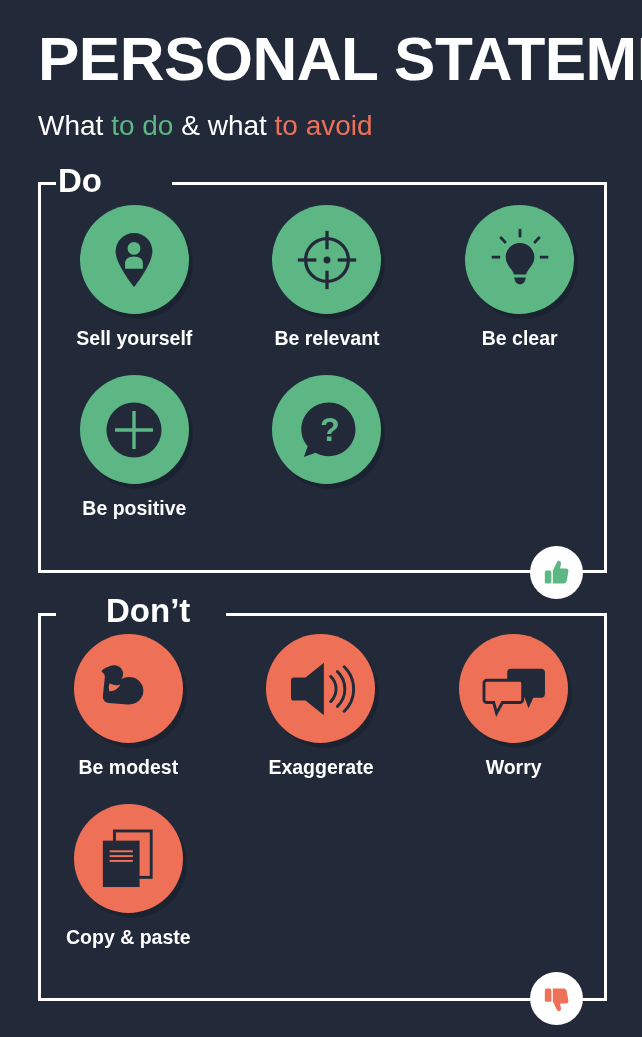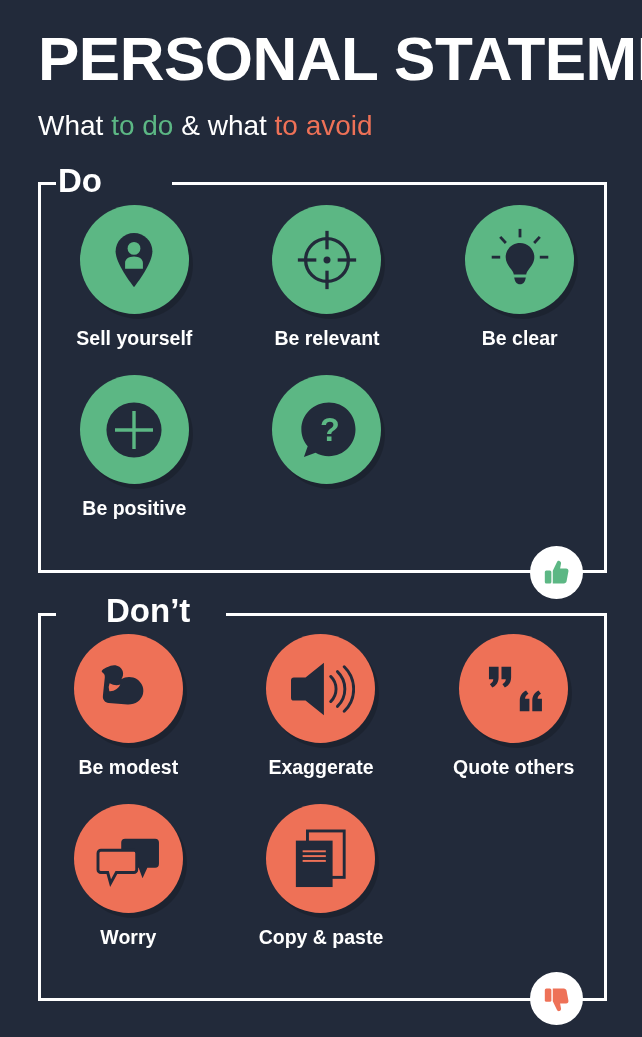--- a/index.html
+++ b/index.html
@@ -223,31 +223,20 @@
         <svg width="68" height="60" viewBox="0 0 70 62">
           <path d="M38 4 L19 19 H7 a3 3 0 0 0-3 3 v18 a3 3 0 0 0 3 3 h12 l19 15z" fill="#222a3a"></path>
           <path d="M45 18 a18 18 0 0 1 0 26" fill="none" stroke="#222a3a" stroke-width="3" stroke-linecap="round"></path>
           <path d="M52 13 a25 25 0 0 1 0 36" fill="none" stroke="#222a3a" stroke-width="3" stroke-linecap="round"></path>
           <path d="M59 8 a32 32 0 0 1 0 46" fill="none" stroke="#222a3a" stroke-width="3" stroke-linecap="round"></path>
         </svg>
       </div>
       <div class="cell-label">Exaggerate</div>
     </div>
 
-    <div class="cell">
-      <div class="badge red">
-        <svg width="62" height="52" viewBox="0 0 64 54">
-          <path d="M6 4h10v11c0 5-2.5 8.5-6.5 10.5L7 22c2.3-1.3 3.4-3 3.5-5H6z" fill="#222a3a"></path>
-          <path d="M19 4h10v11c0 5-2.5 8.5-6.5 10.5L20 22c2.3-1.3 3.4-3 3.5-5H19z" fill="#222a3a"></path>
-          <path d="M48 50H38V39c0-5 2.5-8.5 6.5-10.5L47 32c-2.3 1.3-3.4 3-3.5 5H48z" fill="#222a3a"></path>
-          <path d="M61 50H51V39c0-5 2.5-8.5 6.5-10.5L60 32c-2.3 1.3-3.4 3-3.5 5H61z" fill="#222a3a"></path>
-        </svg>
-      </div>
-      <div class="cell-label">Quote others</div>
-    </div>
 
 
     <div class="cell">
       <div class="badge red">
         <svg width="66" height="60" viewBox="0 0 68 62">
           <path d="M31 10h31a4 4 0 0 1 4 4v22a4 4 0 0 1-4 4h-8l-5 11-4-11H31a4 4 0 0 1-4-4V14a4 4 0 0 1 4-4z" fill="#222a3a"></path>
           <path d="M6 22h34a3 3 0 0 1 3 3v17a3 3 0 0 1-3 3H22l-6 11-3-11H6a3 3 0 0 1-3-3V25a3 3 0 0 1 3-3z" fill="#ee7157" stroke="#222a3a" stroke-width="3"></path>
         </svg>
       </div>
       <div class="cell-label">Worry</div>

